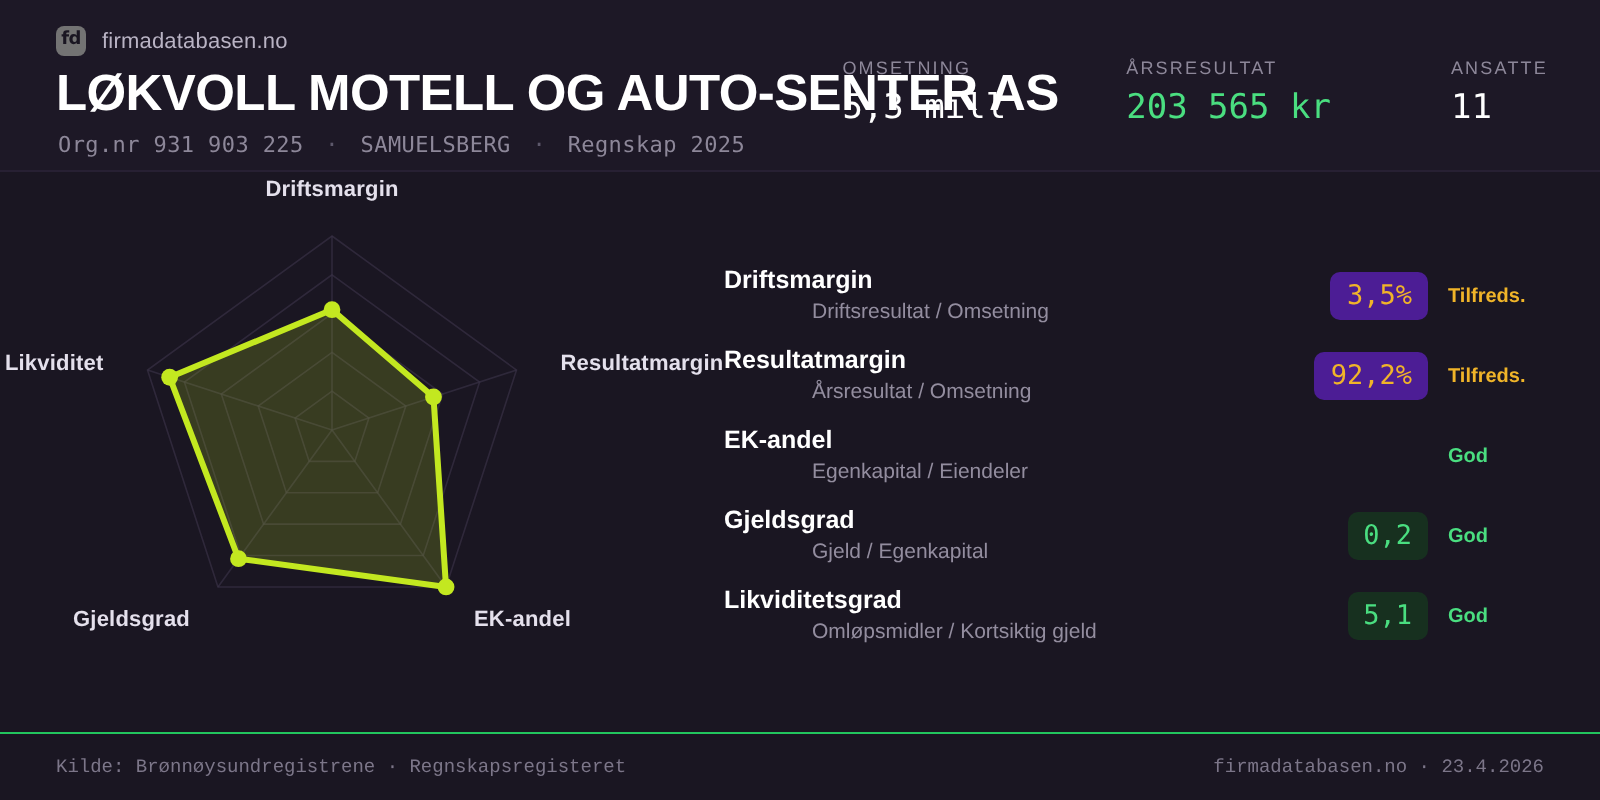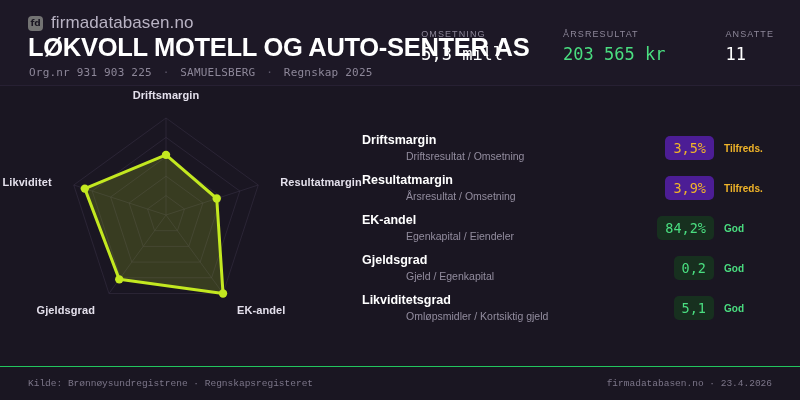--- a/index.html
+++ b/index.html
@@ -47,21 +47,21 @@
     background: #737373;
     color: #1a1622;
     font-family: "DejaVu Sans", sans-serif;
     font-size: 9px;
     font-weight: 700;
     line-height: 15px;
     text-align: center;
     letter-spacing: -0.3px;
   }
   .brand-text {
-    font-size: 17px;
+    font-size: 11px;
     color: #b9b3c4;
     letter-spacing: 0.1px;
   }
 
   .company-name {
     position: absolute;
     left: 28px; top: 33px;
     font-size: 25.5px;
     font-weight: 700;
     letter-spacing: -0.3px;
@@ -278,32 +278,31 @@
         <div class="metric-rating amber">Tilfreds.</div>
       </div>
     </div>
 
     <div class="metric-row">
       <div class="metric-text">
         <div class="metric-name">Resultatmargin</div>
         <div class="metric-formula">Årsresultat / Omsetning</div>
       </div>
       <div class="metric-right">
-        <div class="metric-value amber">3,9%</div>
+        <div class="metric-value amber">92,2%</div>
         <div class="metric-rating amber">Tilfreds.</div>
       </div>
     </div>
 
     <div class="metric-row">
       <div class="metric-text">
         <div class="metric-name">EK-andel</div>
         <div class="metric-formula">Egenkapital / Eiendeler</div>
       </div>
       <div class="metric-right">
-        <div class="metric-value green">84,2%</div>
         <div class="metric-rating green">God</div>
       </div>
     </div>
 
     <div class="metric-row">
       <div class="metric-text">
         <div class="metric-name">Gjeldsgrad</div>
         <div class="metric-formula">Gjeld / Egenkapital</div>
       </div>
       <div class="metric-right">

